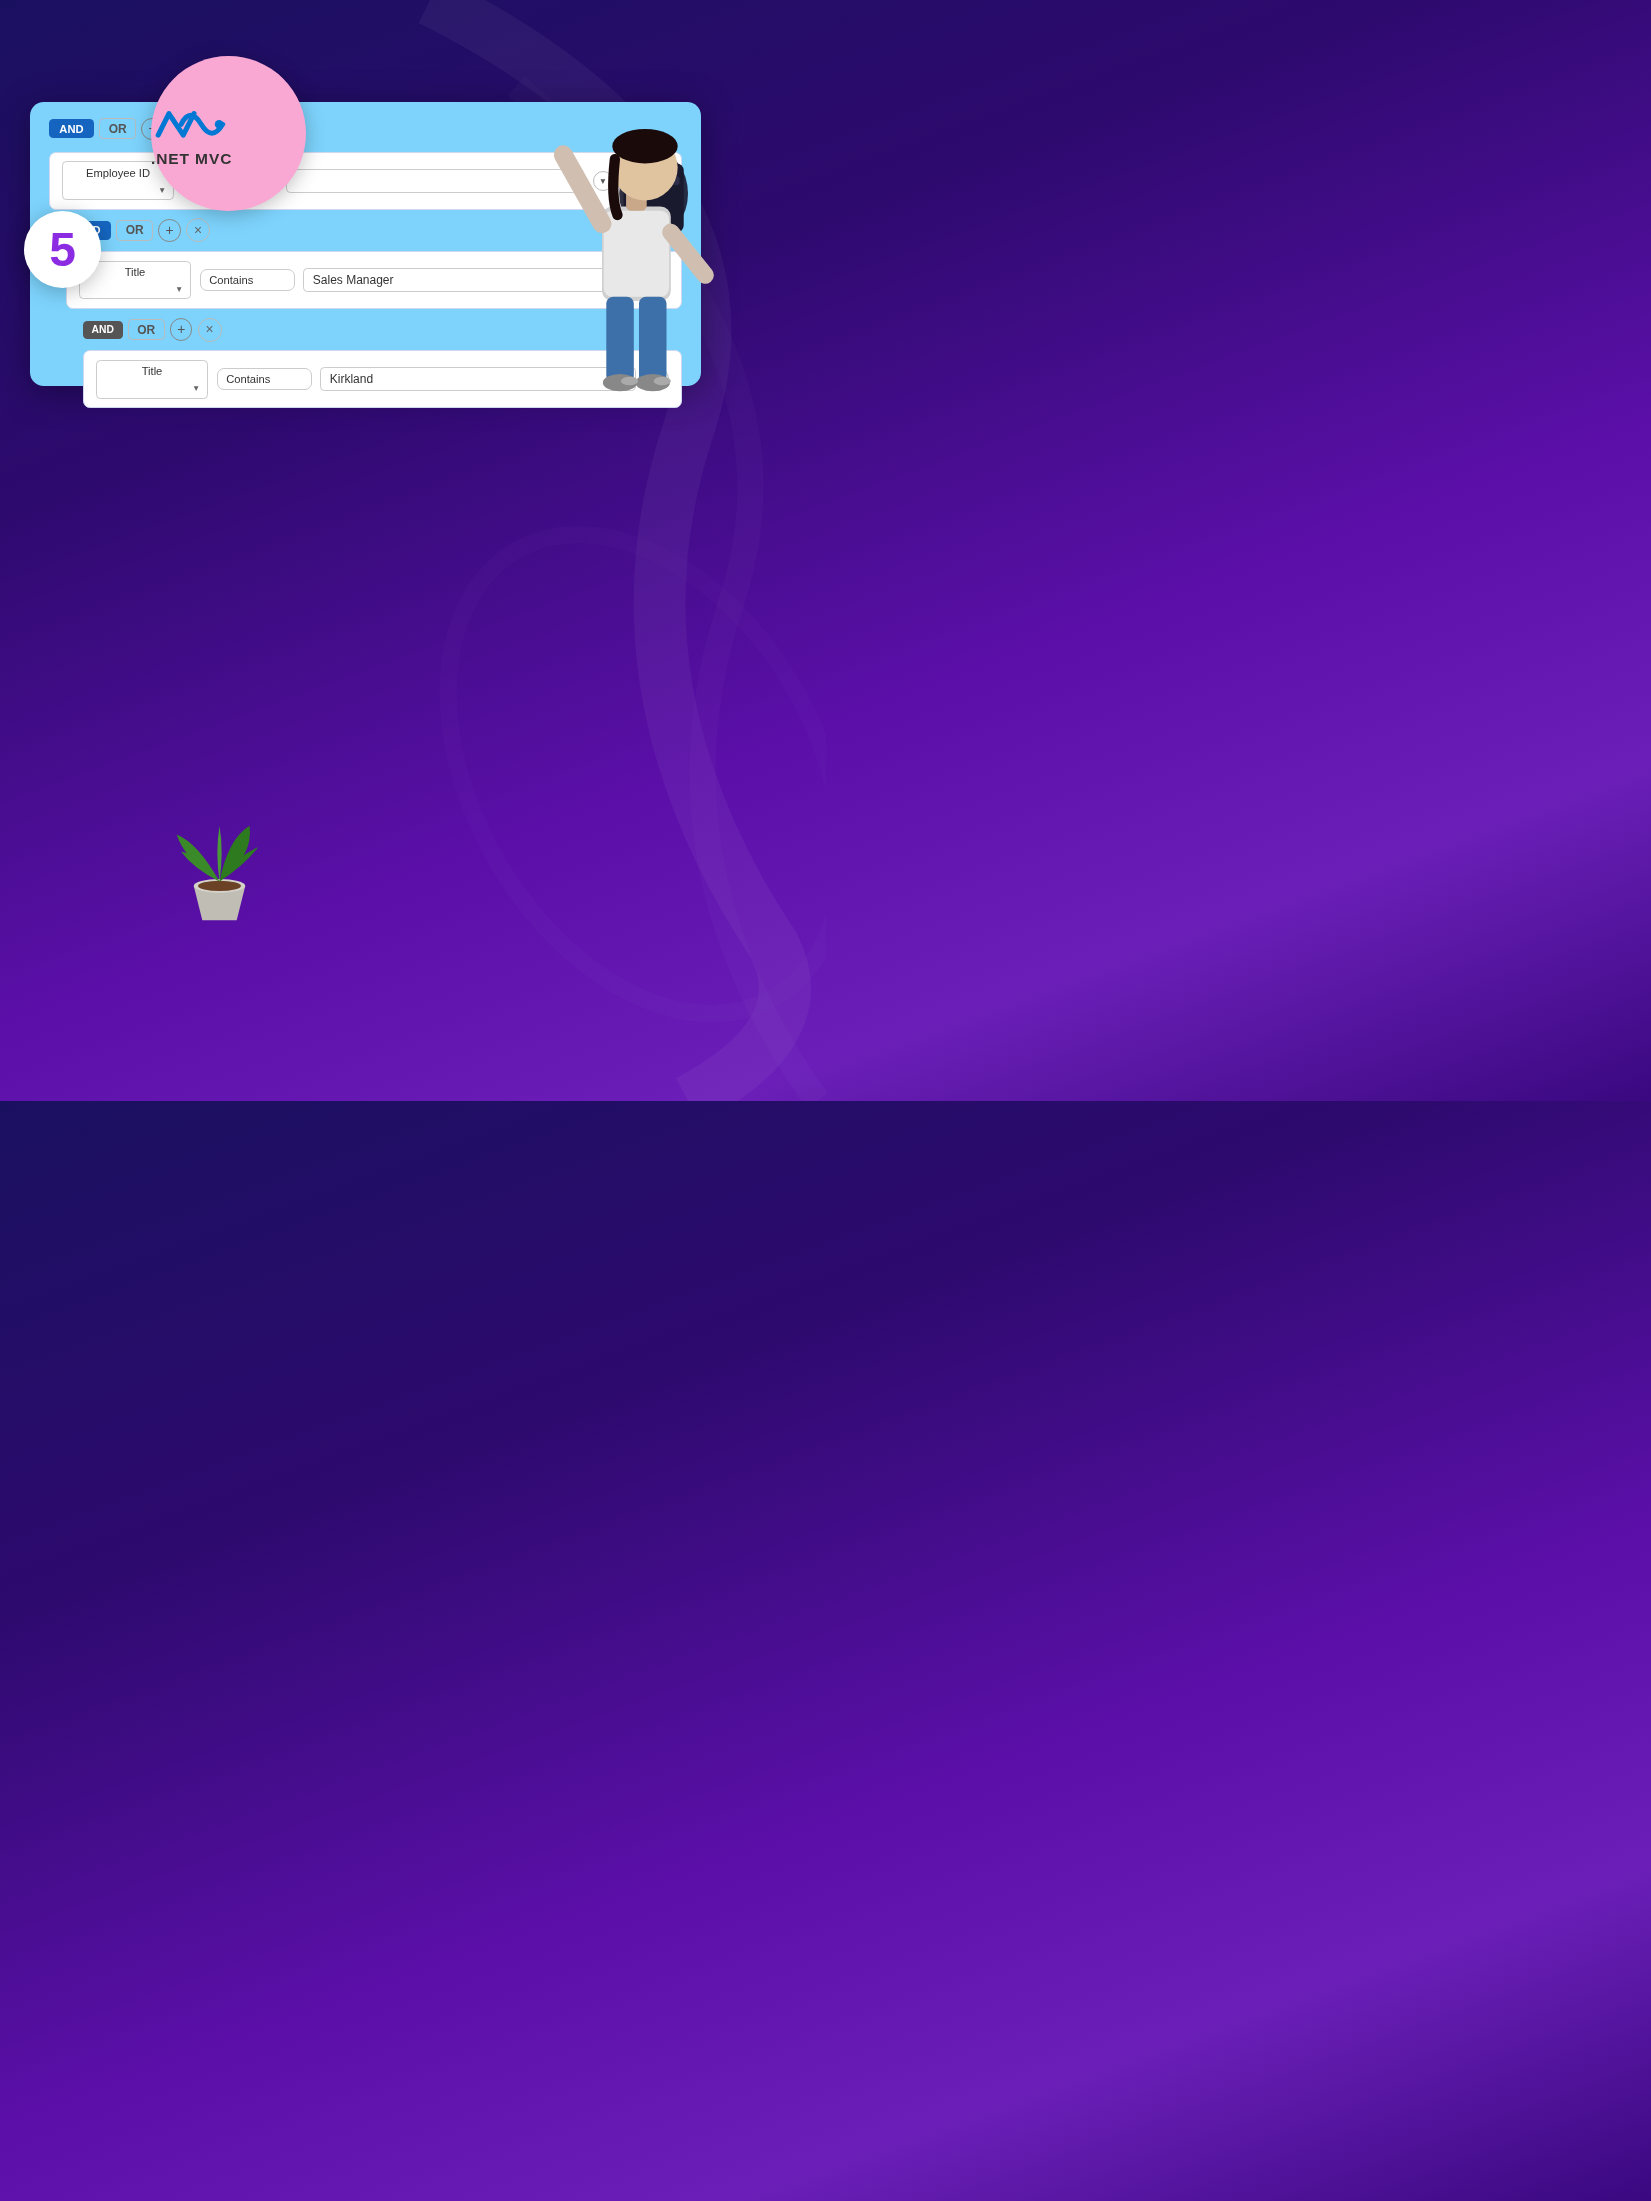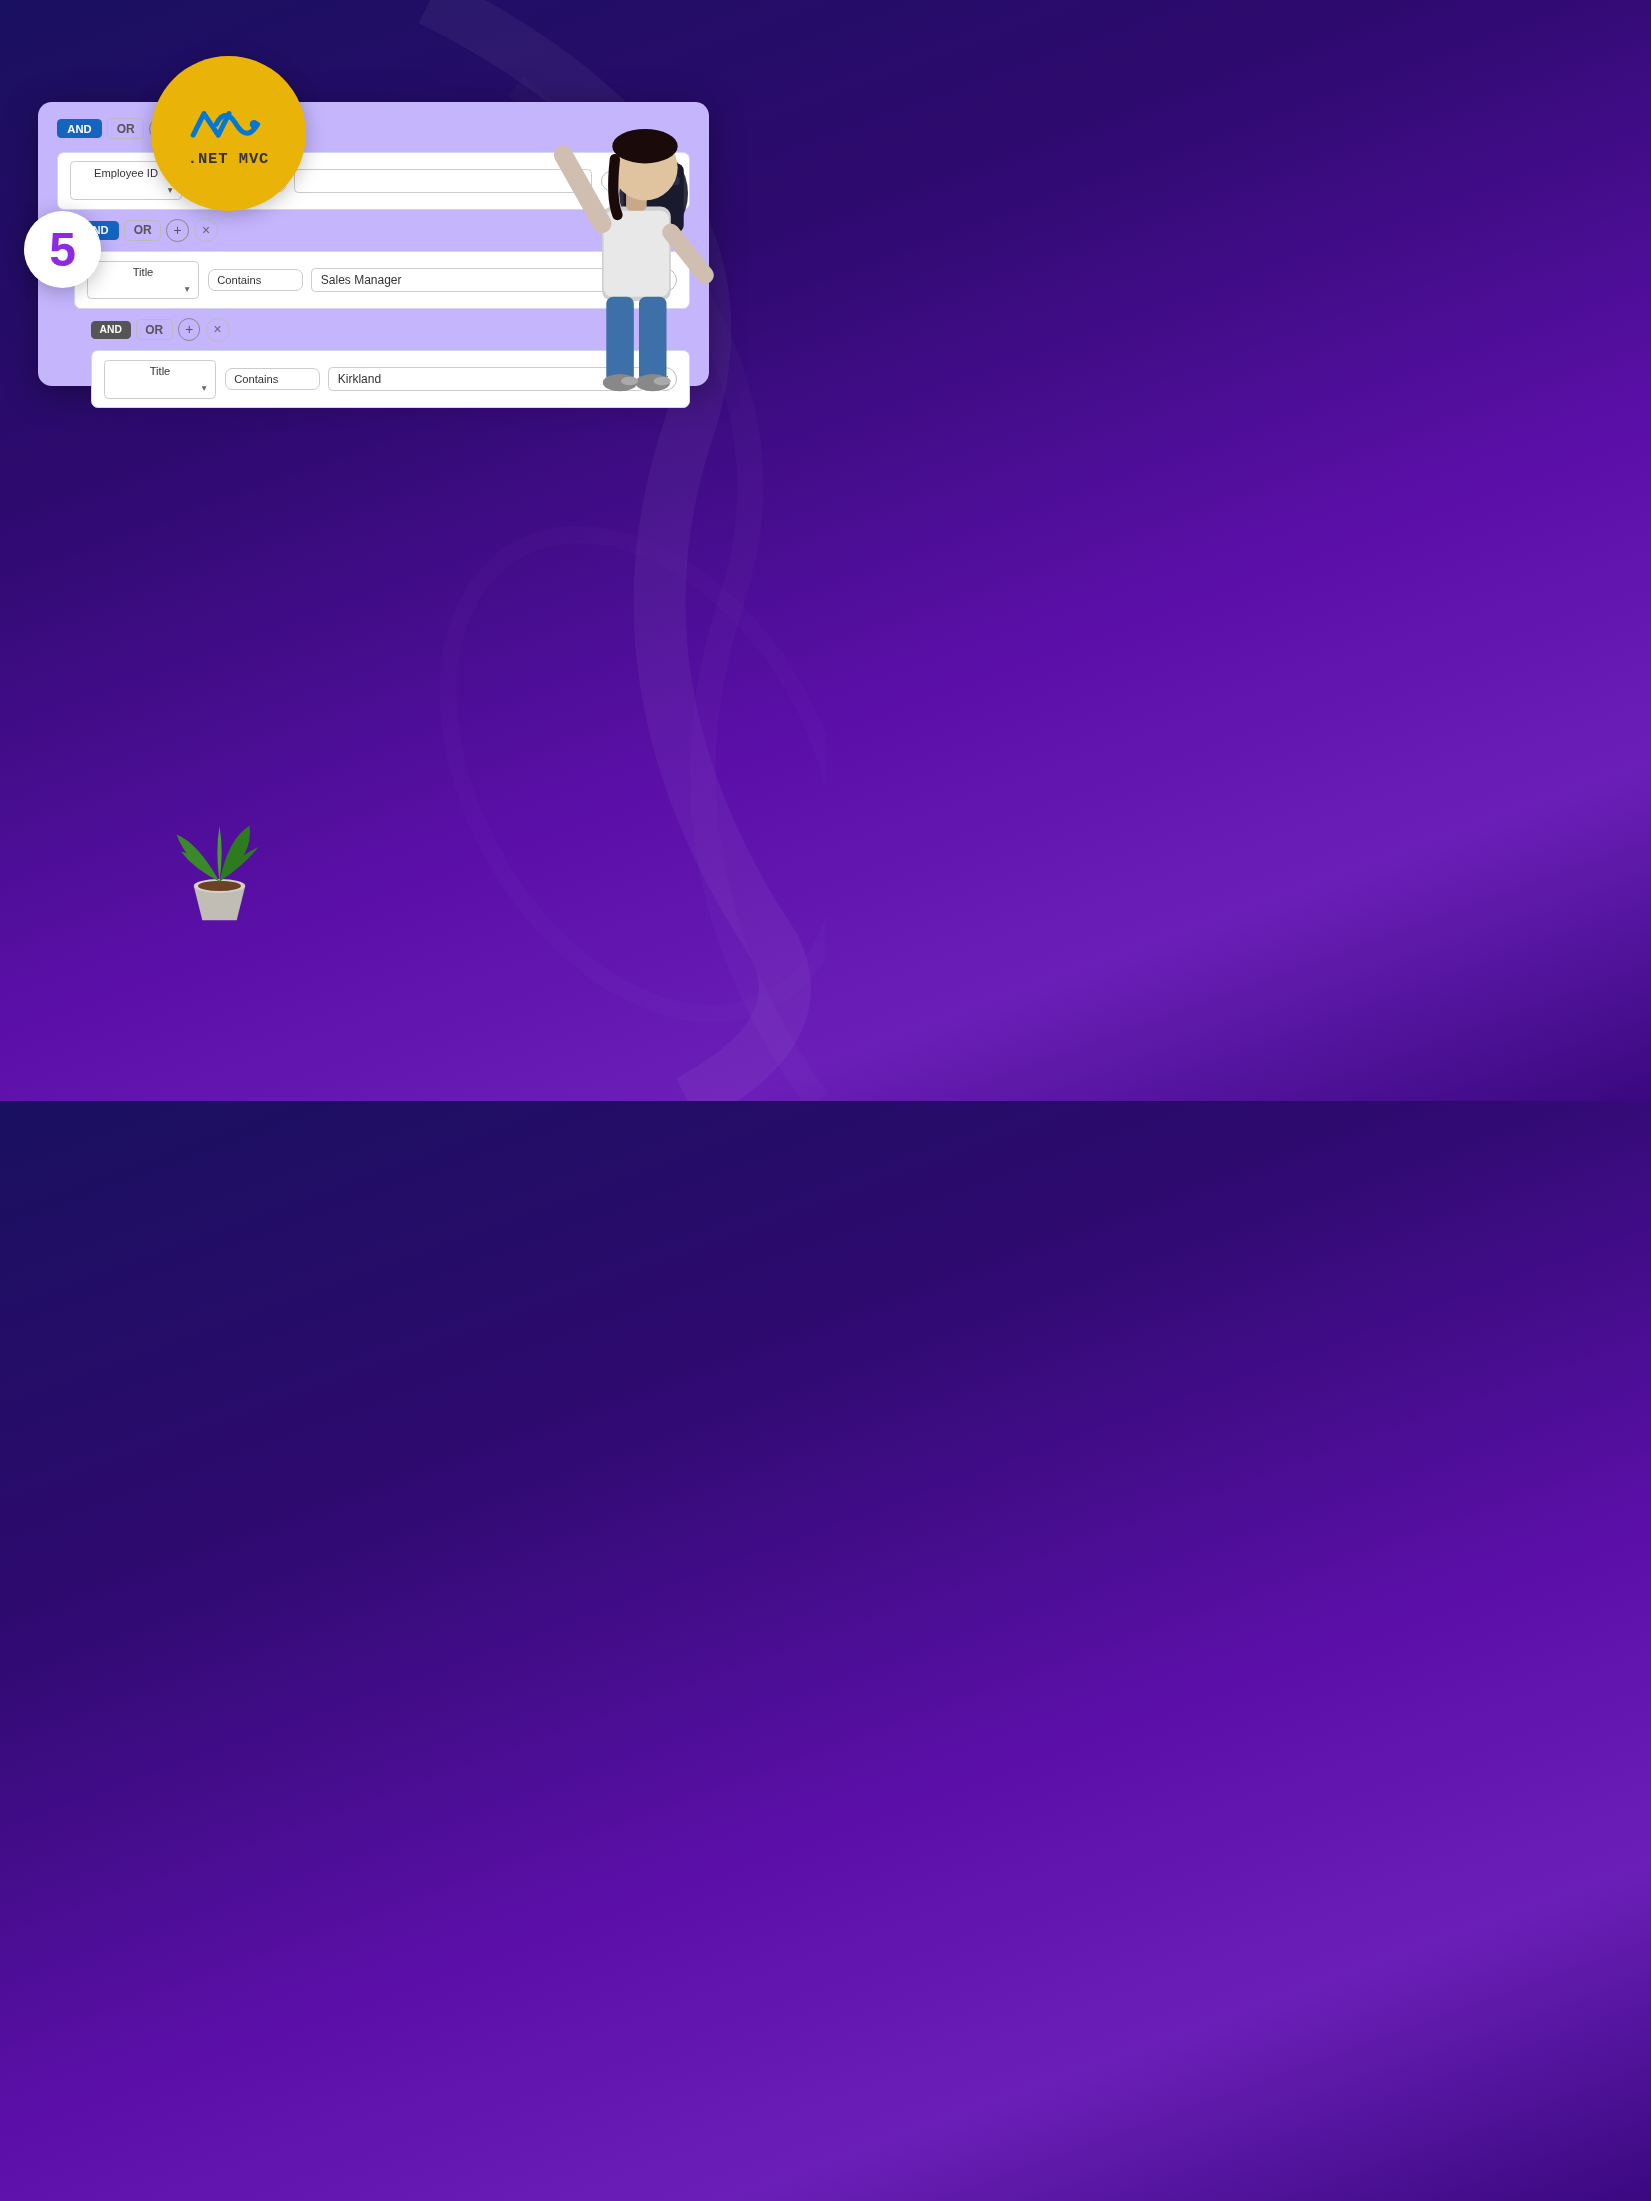--- a/index.html
+++ b/index.html
@@ -32,52 +32,51 @@
       z-index: 10;
     }
 
     
     .logo-badge {
       position: absolute;
       left: 151px;
       top: 56px;
       width: 155px;
       height: 155px;
-      background: #eab308;
+      background: #f9a8d4;
       border-radius: 50%;
       display: flex;
       flex-direction: column;
-      align-items: center;
+      align-items: flex-start;
       justify-content: center;
       box-shadow: 0 3.4px 20.6px rgba(0,0,0,0.25);
       z-index: 20;
-      font-family: Liberation Mono, monospace;
     }
 
     .logo-badge .net-logo {
       width: 86px;
       height: 47px;
     }
 
     .logo-badge .logo-text {
       font-size: 15.5px;
       font-weight: 700;
       color: #333;
       margin-top: 3.4px;
       letter-spacing: 0.9px;
     }
 
     
     .ui-card {
       position: absolute;
-      left: 38px;
+      left: 30px;
       top: 102px;
       width: 671px;
       height: 284px;
-      background: #c4b5fd;
+      background: #7dd3fc;
       border-radius: 13.8px;
       box-shadow: 0 6.9px 34px rgba(0,0,0,0.35);
       padding: 15.5px 19px 15.5px 19px;
       z-index: 5;
     }
 
     
     .filter-toolbar {
       display: flex;
       align-items: center;

